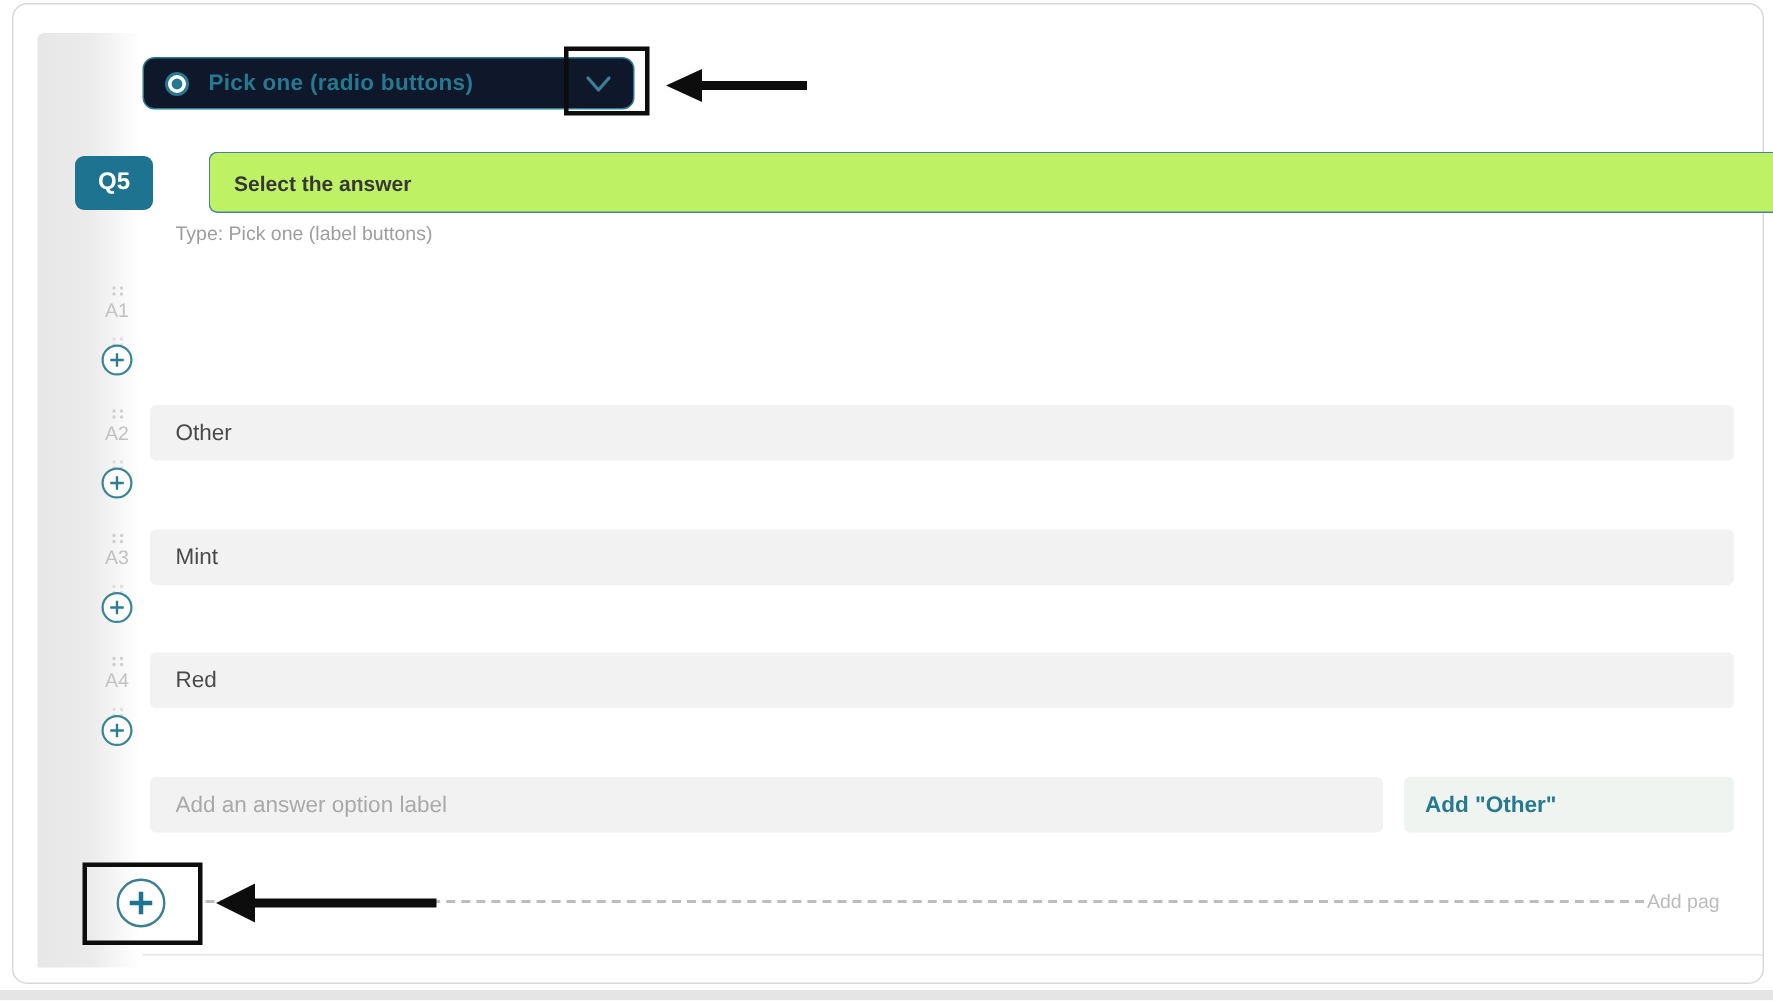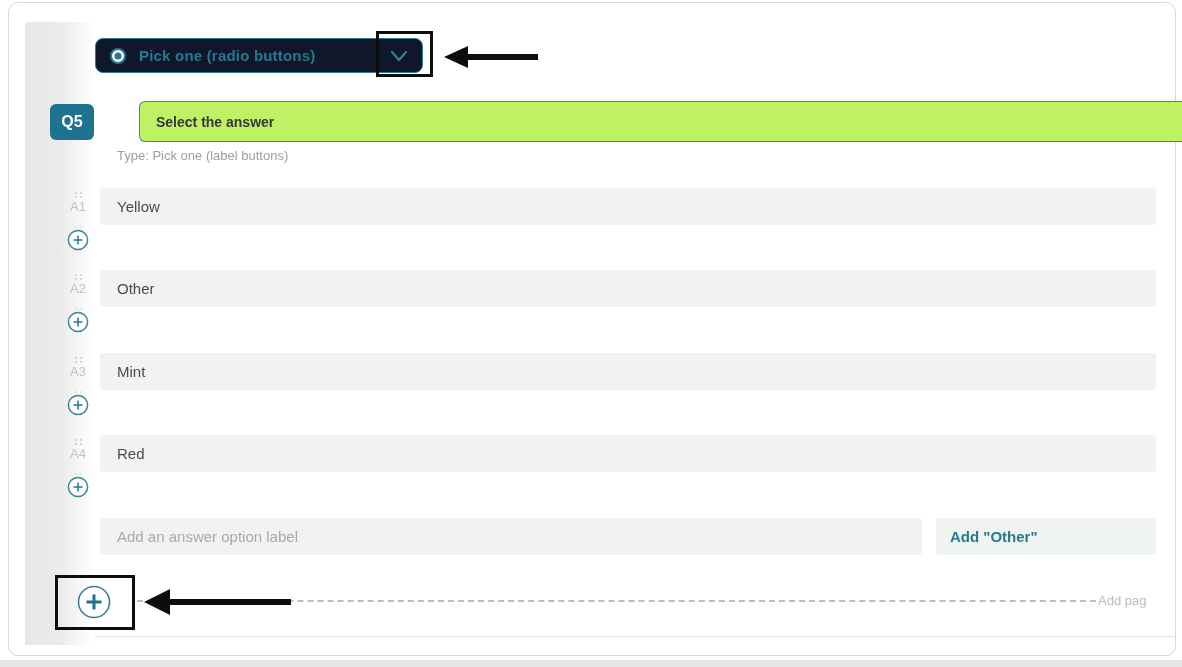--- a/index.html
+++ b/index.html
@@ -33,21 +33,21 @@
   .arrow .head { position:absolute; width:0; height:0; }
   .arrow .shaft { position:absolute; background:#0d0d0d; }
   .arrow-1 .head { left:0; top:0; border-top:11px solid transparent; border-bottom:11px solid transparent; border-right:24px solid #0d0d0d; }
   .arrow-1 { left:444px; top:46px; width:94px; height:22px; }
   .arrow-1 .shaft { left:22px; top:8px; width:72px; height:6px; }
   .arrow-2 { left:144px; top:589px; width:147px; height:26px; }
   .arrow-2 .head { left:0; top:0; border-top:13px solid transparent; border-bottom:13px solid transparent; border-right:26px solid #0d0d0d; }
   .arrow-2 .shaft { left:24px; top:10px; width:123px; height:6px; }
 
   
-  .q-badge { position:absolute; left:50px; top:104px; width:44px; height:36px; background:#1e7390;
+  .q-badge { position:absolute; left:50px; top:104px; width:52px; height:36px; background:#1e7390;
           border-radius:6px; color:#fff; font-weight:700; font-size:16px;
           display:flex; align-items:center; justify-content:center; }
   .q-input { position:absolute; left:101px; top:101px; width:1055px; height:41px;
           background:#bef264; border:1px solid #47849c; border-right:none;
           border-radius:6px 0 0 6px; padding:0 16px; font-family:inherit;
           font-size:14px; font-weight:700; color:#373737; outline:none;margin-left:38px; }
   .q-type-label { position:absolute; left:117px; top:148px; font-size:13px; color:#9e9e9e; }
 
   
   .answer-row { position:absolute; left:0; width:1182px; height:75px; }
@@ -117,21 +117,20 @@
   <div class="answer-row" style="top:188px">
     <span class="drag top">
       <svg width="12" height="8" viewBox="0 0 12 8">
           <circle cx="3" cy="2" r="1.1" fill="#cfcfcf"></circle>
           <circle cx="8" cy="2" r="1.1" fill="#cfcfcf"></circle>
           <circle cx="3" cy="6" r="1.1" fill="#cfcfcf"></circle>
           <circle cx="8" cy="6" r="1.1" fill="#cfcfcf"></circle>
         </svg>
     </span>
     <span class="a-label">A1</span>
-    <div class="a-field">Yellow</div>
     <span class="drag bottom">
       <svg width="12" height="8" viewBox="0 0 12 8">
           <circle cx="3" cy="2" r="1.1" fill="#dedede"></circle>
           <circle cx="8" cy="2" r="1.1" fill="#dedede"></circle>
           <circle cx="3" cy="6" r="1.1" fill="#dedede"></circle>
           <circle cx="8" cy="6" r="1.1" fill="#dedede"></circle>
         </svg>
     </span>
     <span class="add-btn">
       <svg class="icon-plus-sm" viewBox="0 0 22 22">

